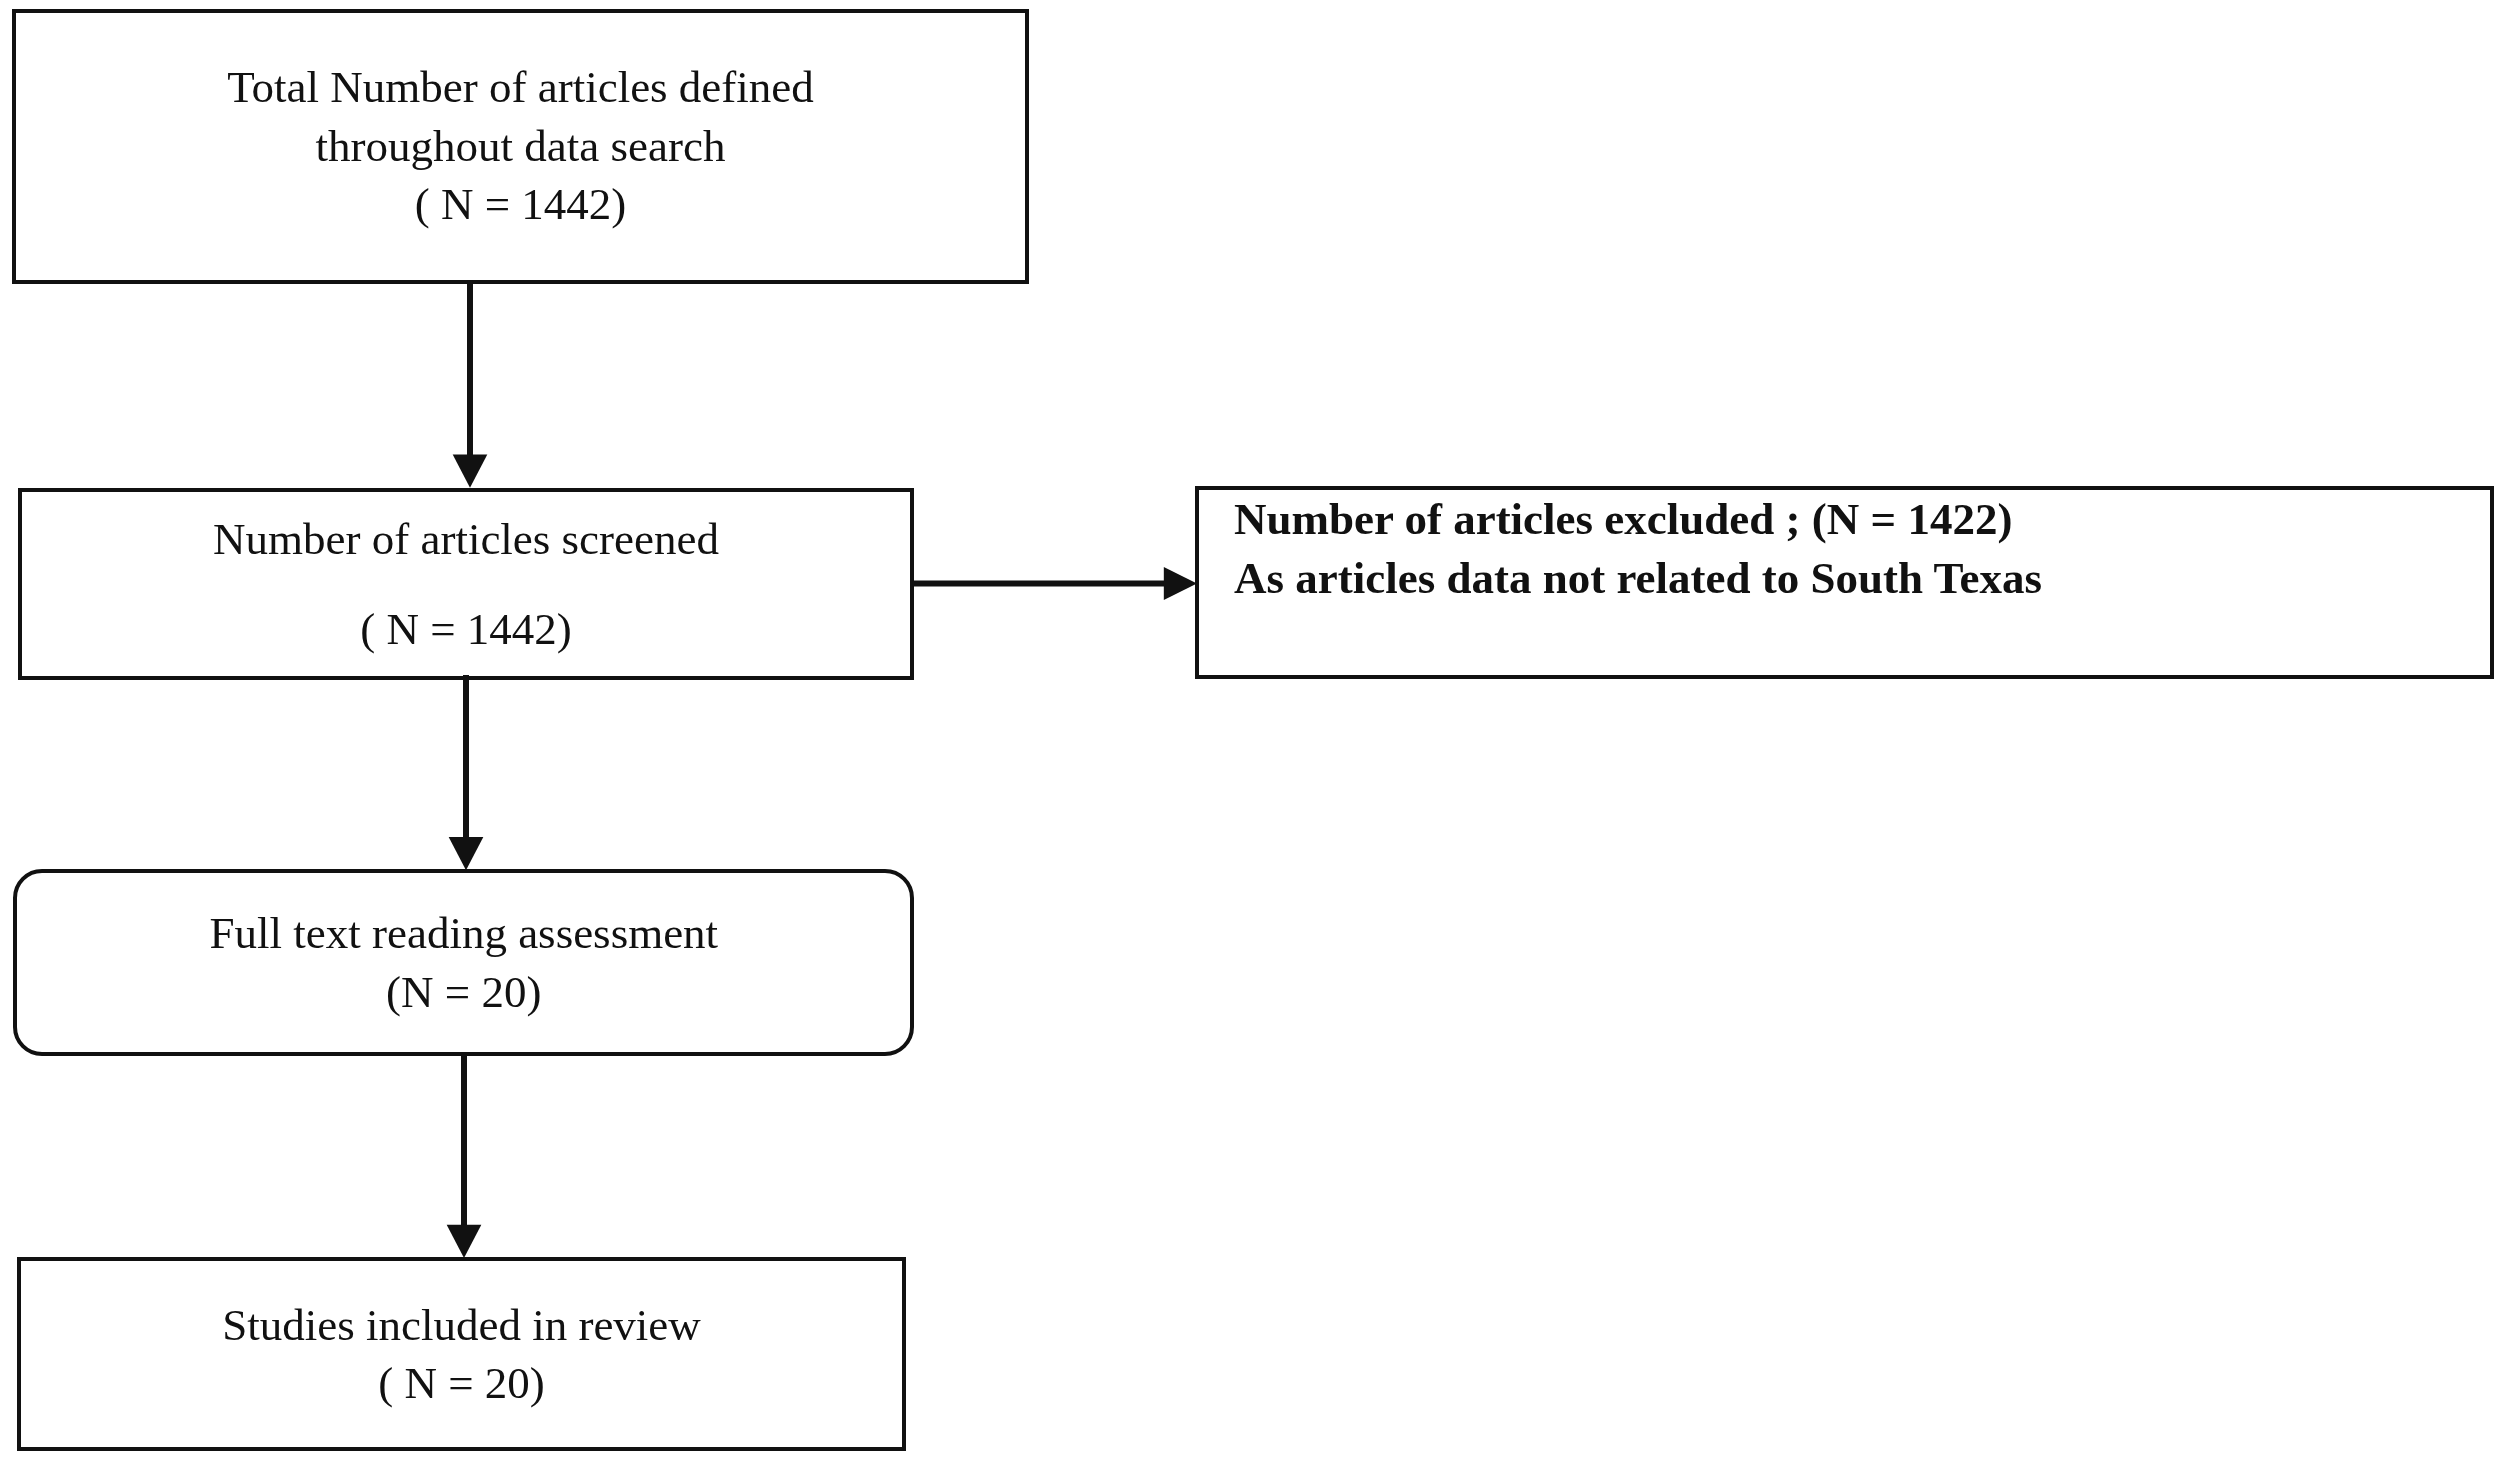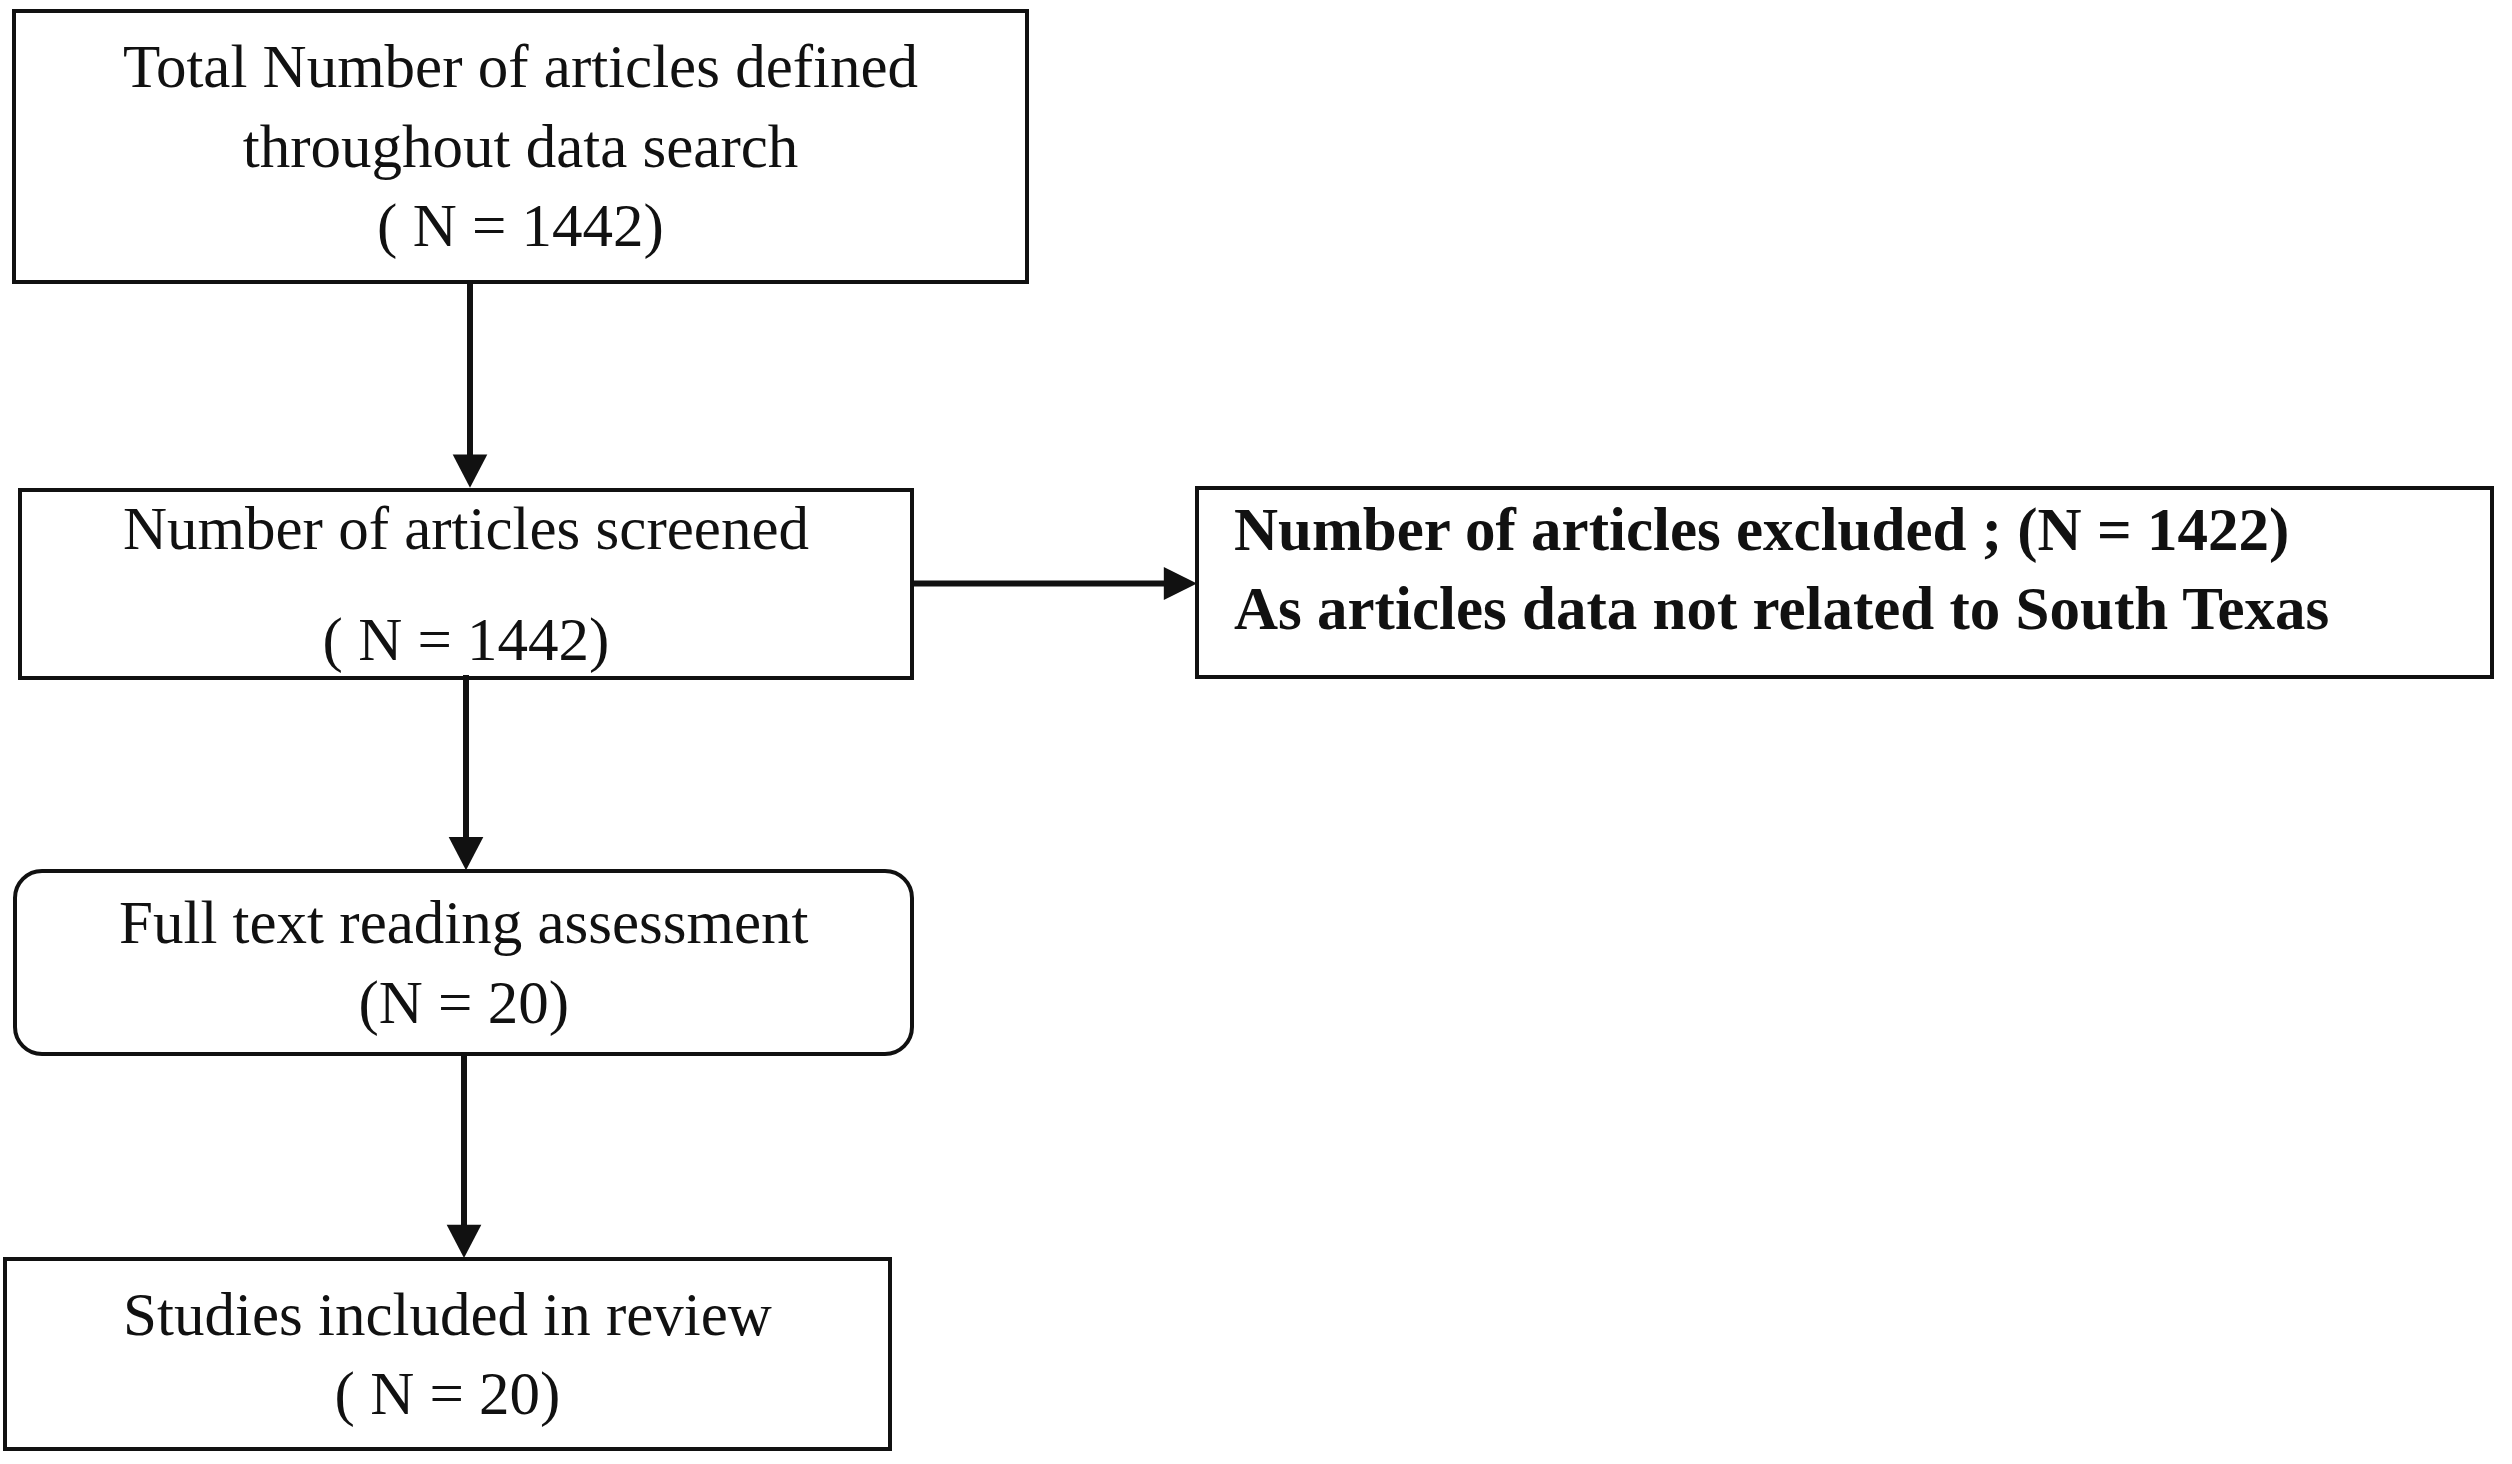--- a/index.html
+++ b/index.html
@@ -21,21 +21,21 @@
     position: absolute;
     box-sizing: border-box;
     background: #ffffff;
     border: 4px solid #111111;
     display: flex;
     flex-direction: column;
     justify-content: center;
   }
   .node .line {
     color: #111111;
-    font-size: 61px;
+    font-size: 45px;
     line-height: 1.30;
     white-space: pre;
   }
   .node.centered .line { text-align: center; }
   .node.left-aligned { justify-content: flex-start; font-weight: bold; }
   .node.left-aligned .line {
     text-align: left;
     padding-left: 35px;
   }
 
@@ -90,19 +90,19 @@
     <div class="line">(N = 20)</div>
   </div>
 
   <div class="connector" style="left:434px; top:1054px; width:60px; height:208px;">
     <svg width="60" height="208" viewBox="0 0 90 312">
       <line x1="45" y1="0" x2="45" y2="272" stroke="#111111" stroke-width="9"></line>
       <polygon points="45,306 19,256 71,256" fill="#111111"></polygon>
     </svg>
   </div>
 
-  <div class="node centered" style="left:3px; top:1257px; width:889px; height:194px;">
+  <div class="node centered" style="left:17px; top:1257px; width:889px; height:194px;">
     <div class="line">Studies included in review</div>
     <div class="line">( N = 20)</div>
   </div>
 
 </div>
 
 
 </body></html>

